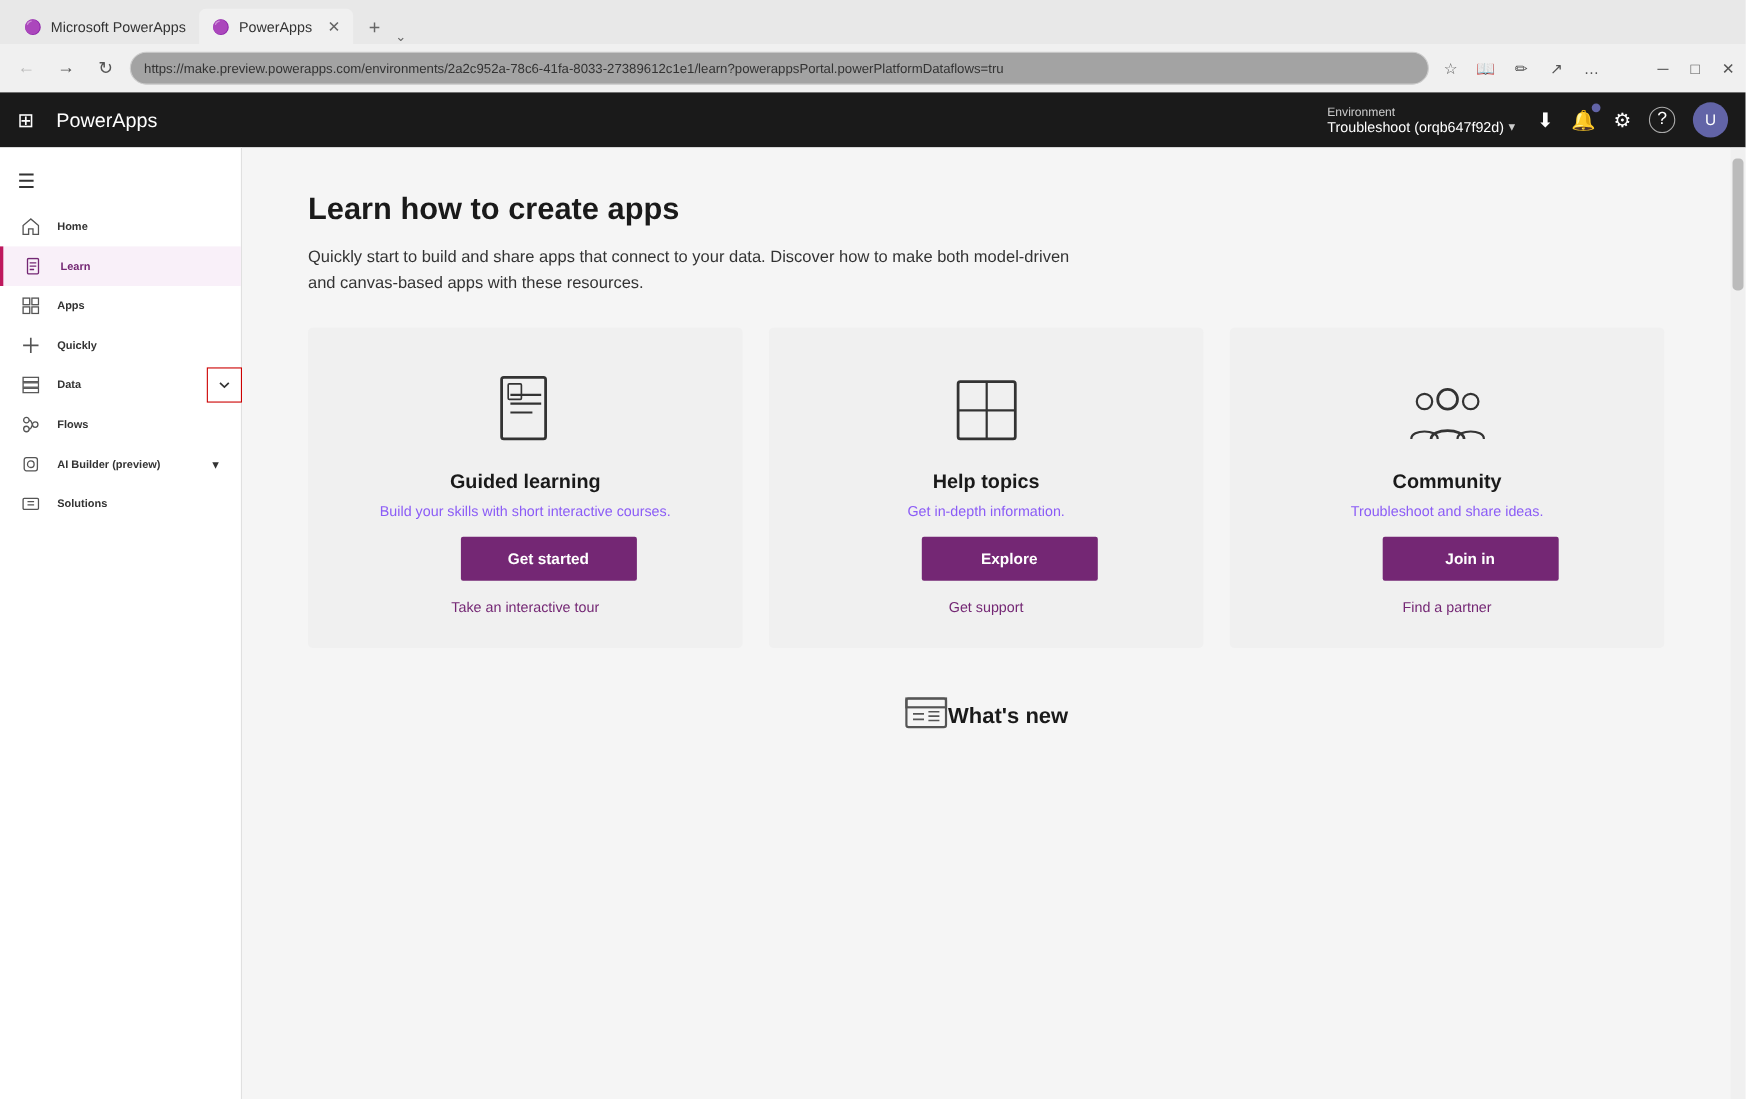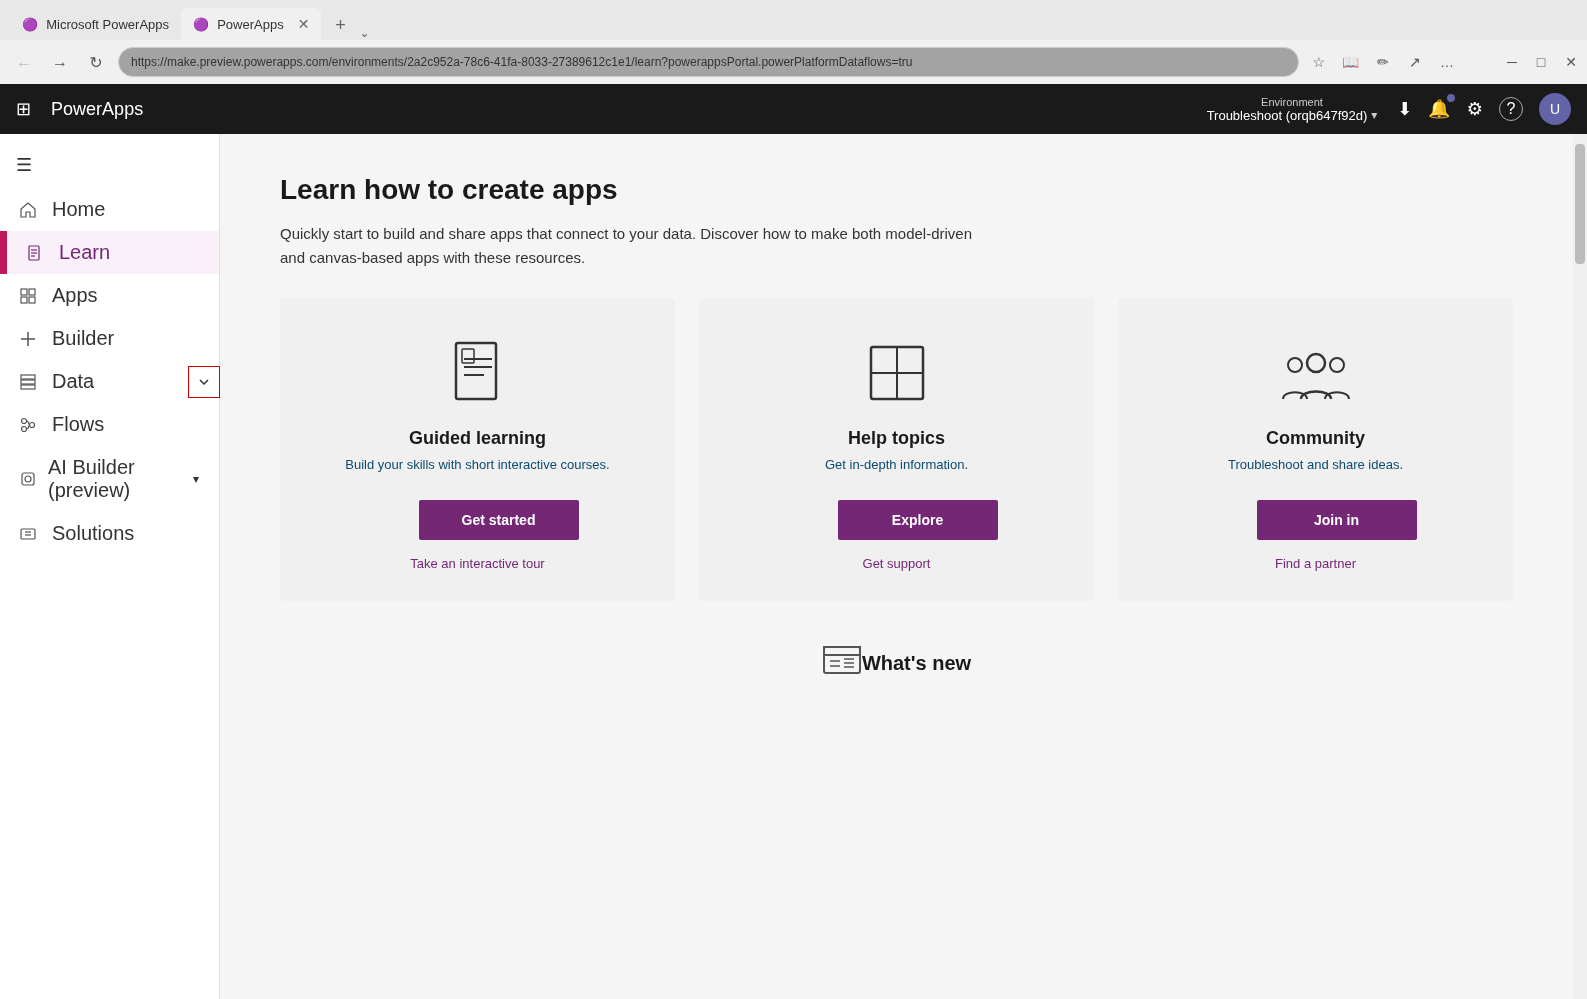--- a/index.html
+++ b/index.html
@@ -22,49 +22,49 @@
     .addr-icon { cursor: pointer; width: 24px; text-align: center; }
 
     
     .app-container { display: flex; height: calc(999px - 84px); }
 
     
     .top-bar { display: flex; align-items: center; height: 50px; background: #1a1a1a; color: #fff; padding: 0 16px; gap: 12px; }
     .waffle-icon { cursor: pointer; font-size: 18px; color: #fff; }
     .app-title { font-size: 18px; font-weight: 400; color: #fff; margin-left: 8px; }
     .top-bar-spacer { flex: 1; }
-    .env-info { font-size: 11px; color: #ccc; text-align: center; }
+    .env-info { font-size: 11px; color: #ccc; text-align: left; }
     .env-name { font-size: 13px; color: #fff; cursor: pointer; }
     .top-bar-icons { display: flex; align-items: center; gap: 16px; color: #fff; font-size: 18px; }
     .top-bar-icon { cursor: pointer; position: relative; }
     .notif-badge { position: absolute; top: -4px; right: -4px; width: 8px; height: 8px; background: #6264a7; border-radius: 50%; }
     .avatar { width: 32px; height: 32px; border-radius: 50%; background: #6264a7; display: flex; align-items: center; justify-content: center; font-size: 14px; color: #fff; cursor: pointer; }
 
     
     .sidebar { width: 220px; background: #fff; border-right: 1px solid #e0e0e0; display: flex; flex-direction: column; padding-top: 8px; flex-shrink: 0; }
     .hamburger { padding: 12px 16px; cursor: pointer; color: #333; font-size: 18px; }
     .sidebar-item { display: flex; align-items: center; padding: 10px 20px; cursor: pointer; color: #333; font-size: 14px; gap: 12px; position: relative; }
-    .sidebar-item.active { border-left: 7px solid #be185d; color: #742774; background: #f9f0f9; }
+    .sidebar-item.active { border-left: 3px solid #be185d; color: #742774; background: #f9f0f9; }
     .sidebar-item.active .si-icon { color: #742774; }
     .si-icon { font-size: 16px; color: #555; width: 20px; text-align: center; }
-    .si-label { font-size: 20px; }
+    .si-label { font-size: 10px; font-weight: bold; }
     .si-expand { margin-left: auto; font-size: 12px; }
     .data-expand-btn { position: absolute; right: -1px; top: 50%; transform: translateY(-50%); width: 32px; height: 32px; border: 1.5px solid #c00; display: flex; align-items: center; justify-content: center; background: #fff; cursor: pointer; z-index: 10; font-size: 14px; color: #333; }
 
     
     .main-content { flex: 1; background: #f5f5f5; overflow-y: auto; padding: 40px 60px; }
     .page-heading { font-size: 28px; font-weight: 600; color: #1a1a1a; margin-bottom: 16px; }
     .page-subtext { font-size: 15px; color: #333; line-height: 1.6; max-width: 700px; margin-bottom: 28px; }
 
     
     .cards-row { display: flex; gap: 24px; margin-bottom: 40px; }
     .card { flex: 1; background: #f0f0f0; border-radius: 4px; padding: 40px 30px 30px; display: flex; flex-direction: column; align-items: center; }
     .card-icon { width: 70px; height: 70px; margin-bottom: 20px; display: flex; align-items: center; justify-content: center; }
     .card-title { font-size: 18px; font-weight: 700; color: #1a1a1a; margin-bottom: 8px; text-align: center; }
-    .card-desc { font-size: 13px; color: #0c4a6e; margin-bottom: 28px; }
+    .card-desc { font-size: 13px; color: #8b5cf6; margin-bottom: 16px; }
     .card-btn { background: #742774; color: #fff; border: none; padding: 12px 40px; font-size: 14px; font-weight: 600; cursor: pointer; border-radius: 2px; margin-bottom: 16px; min-width: 160px; text-align: center; margin-left: 42px; }
     .card-link { color: #742774; font-size: 13px; cursor: pointer; text-decoration: none; }
 
     
     .whats-new { display: flex; flex-direction: row; align-items: center; margin-top: 20px; justify-content: center; }
     .whats-new-icon { font-size: 28px; color: #555; margin-bottom: 8px; }
     .whats-new-title { font-size: 20px; font-weight: 700; color: #1a1a1a; }
 
     
     .scroll-bar { width: 14px; background: #f0f0f0; display: flex; flex-direction: column; flex-shrink: 0; }
@@ -170,21 +170,21 @@
       <span class="si-label">Apps</span>
     </div>
 
     <div class="sidebar-item">
       <span class="si-icon">
         <svg width="16" height="16" viewBox="0 0 16 16" fill="none" xmlns="http://www.w3.org/2000/svg">
           <line x1="8" y1="1" x2="8" y2="15" stroke="#555" stroke-width="1.5"></line>
           <line x1="1" y1="8" x2="15" y2="8" stroke="#555" stroke-width="1.5"></line>
         </svg>
       </span>
-      <span class="si-label">Builder</span>
+      <span class="si-label">Quickly</span>
     </div>
 
     <div class="sidebar-item" style="position:relative;">
       <span class="si-icon">
         <svg width="16" height="16" viewBox="0 0 16 16" fill="none" xmlns="http://www.w3.org/2000/svg">
           <rect x="1" y="1" width="14" height="4" stroke="#555" stroke-width="1.2"></rect>
           <rect x="1" y="6" width="14" height="4" stroke="#555" stroke-width="1.2"></rect>
           <rect x="1" y="11" width="14" height="4" stroke="#555" stroke-width="1.2"></rect>
         </svg>
       </span>

